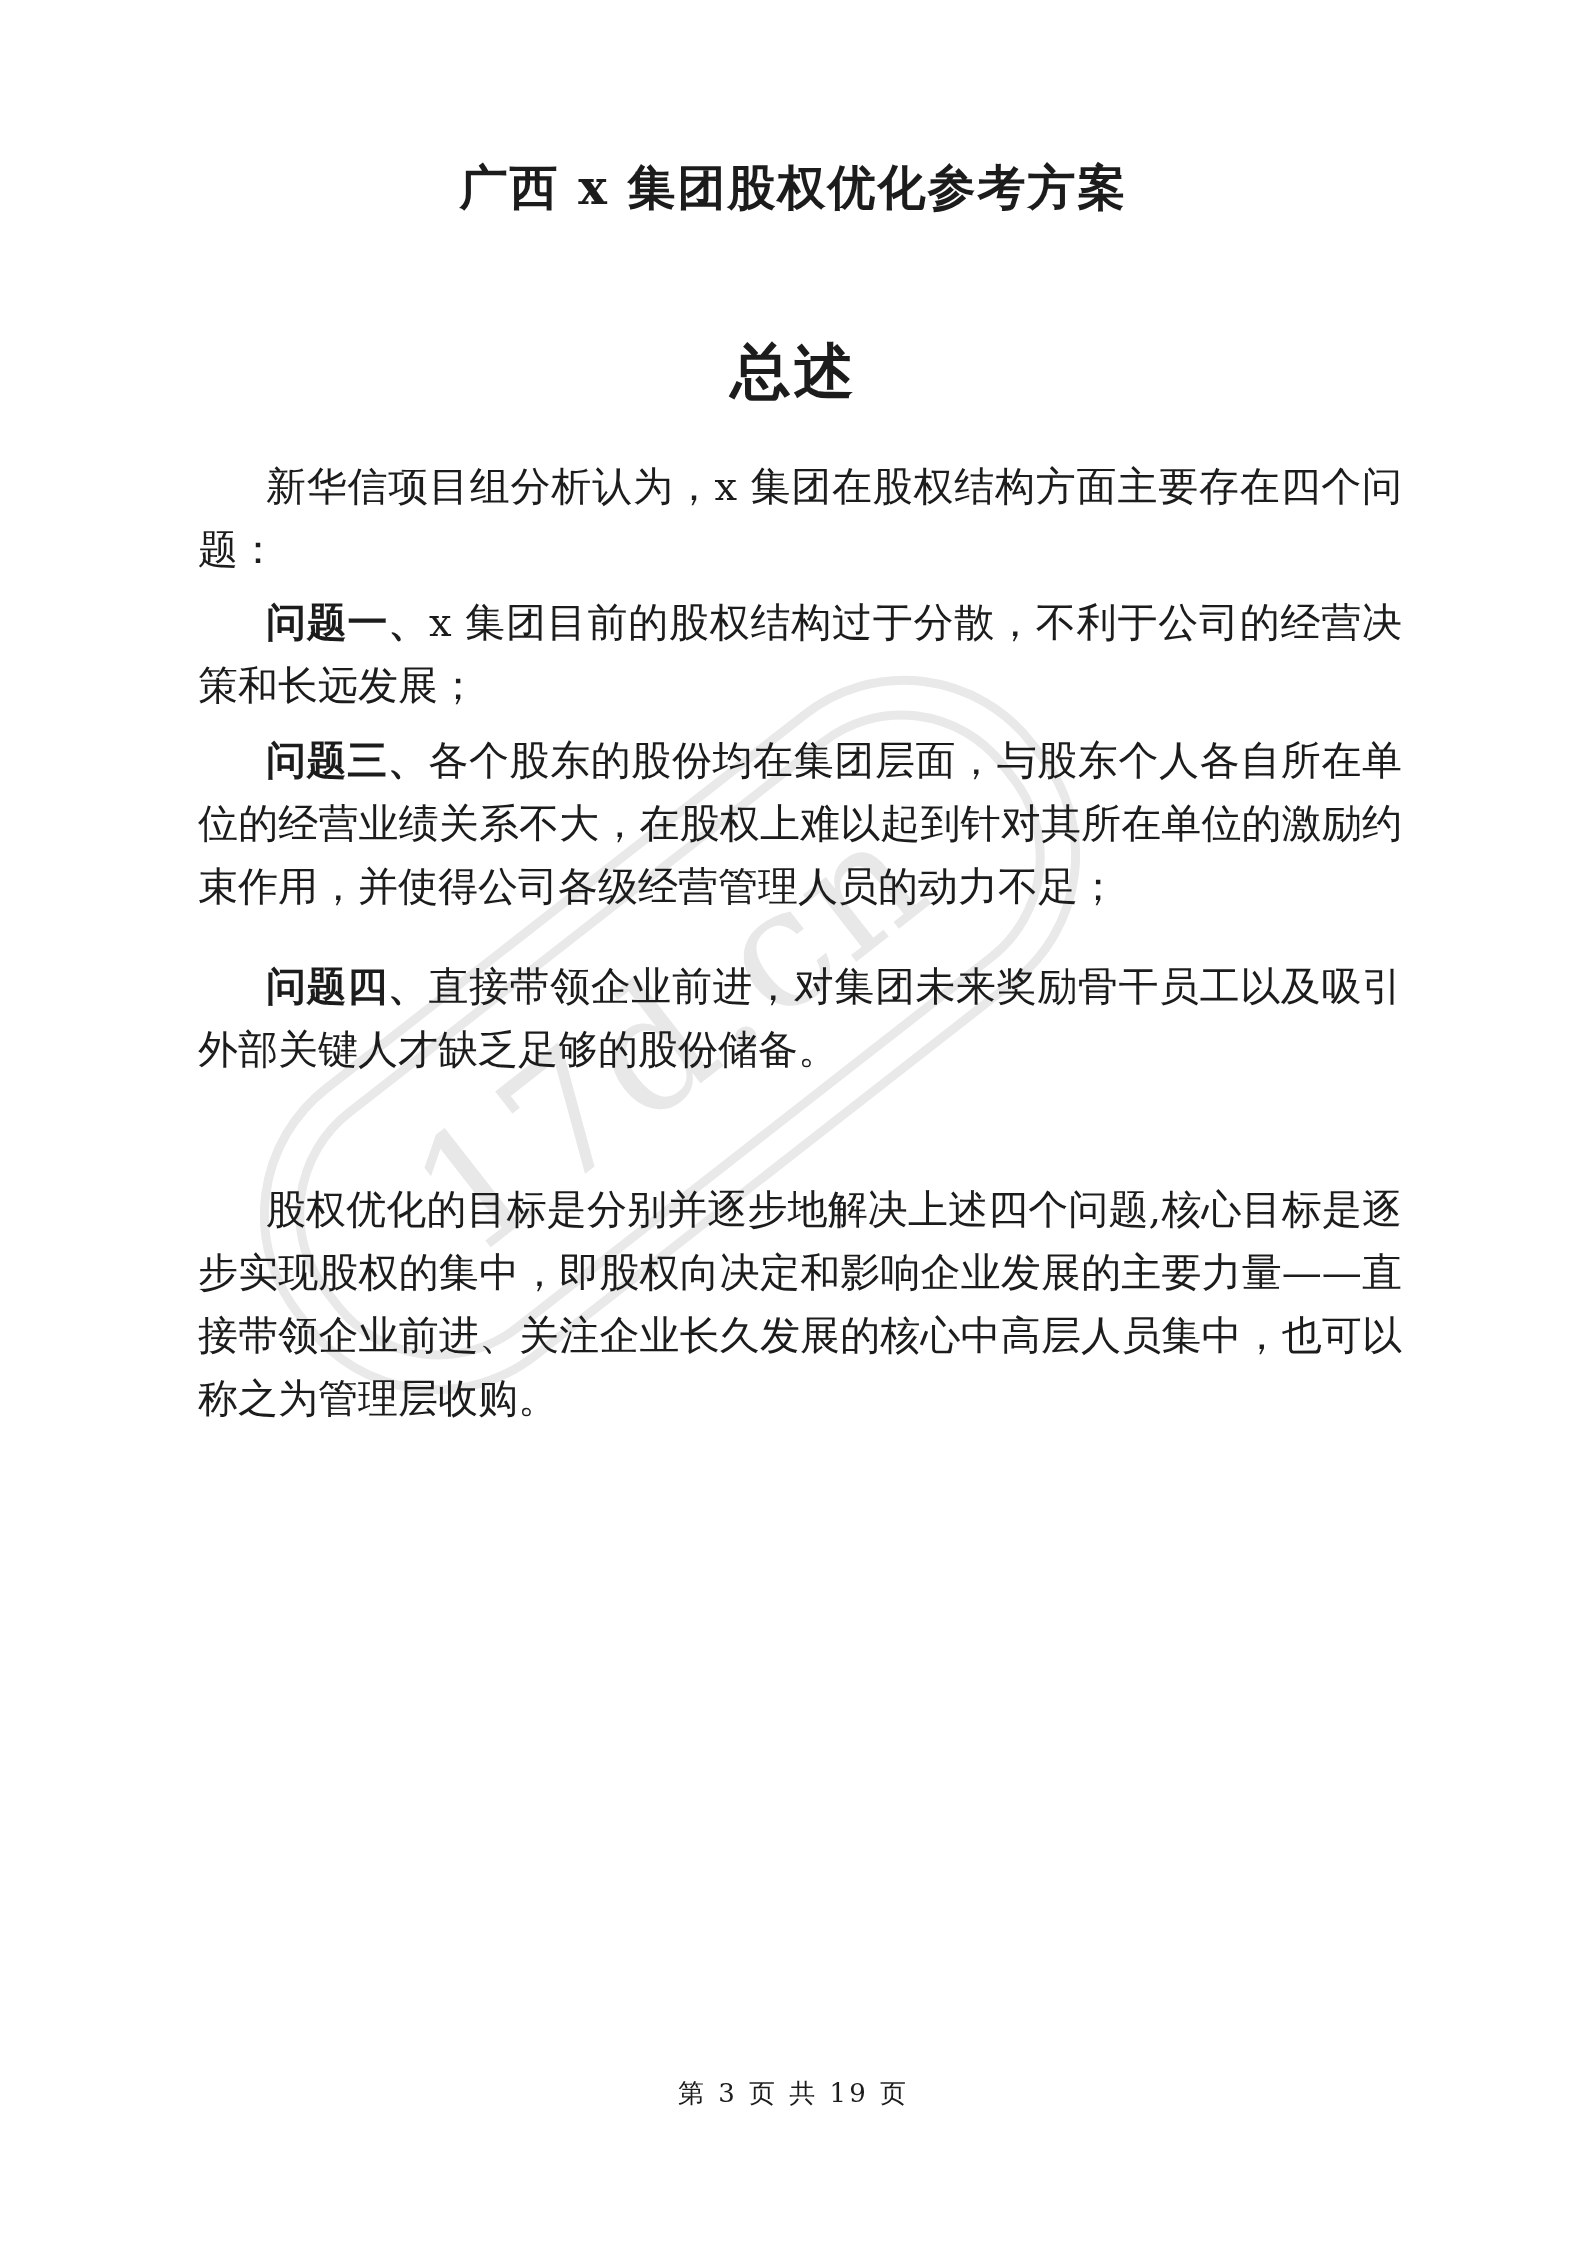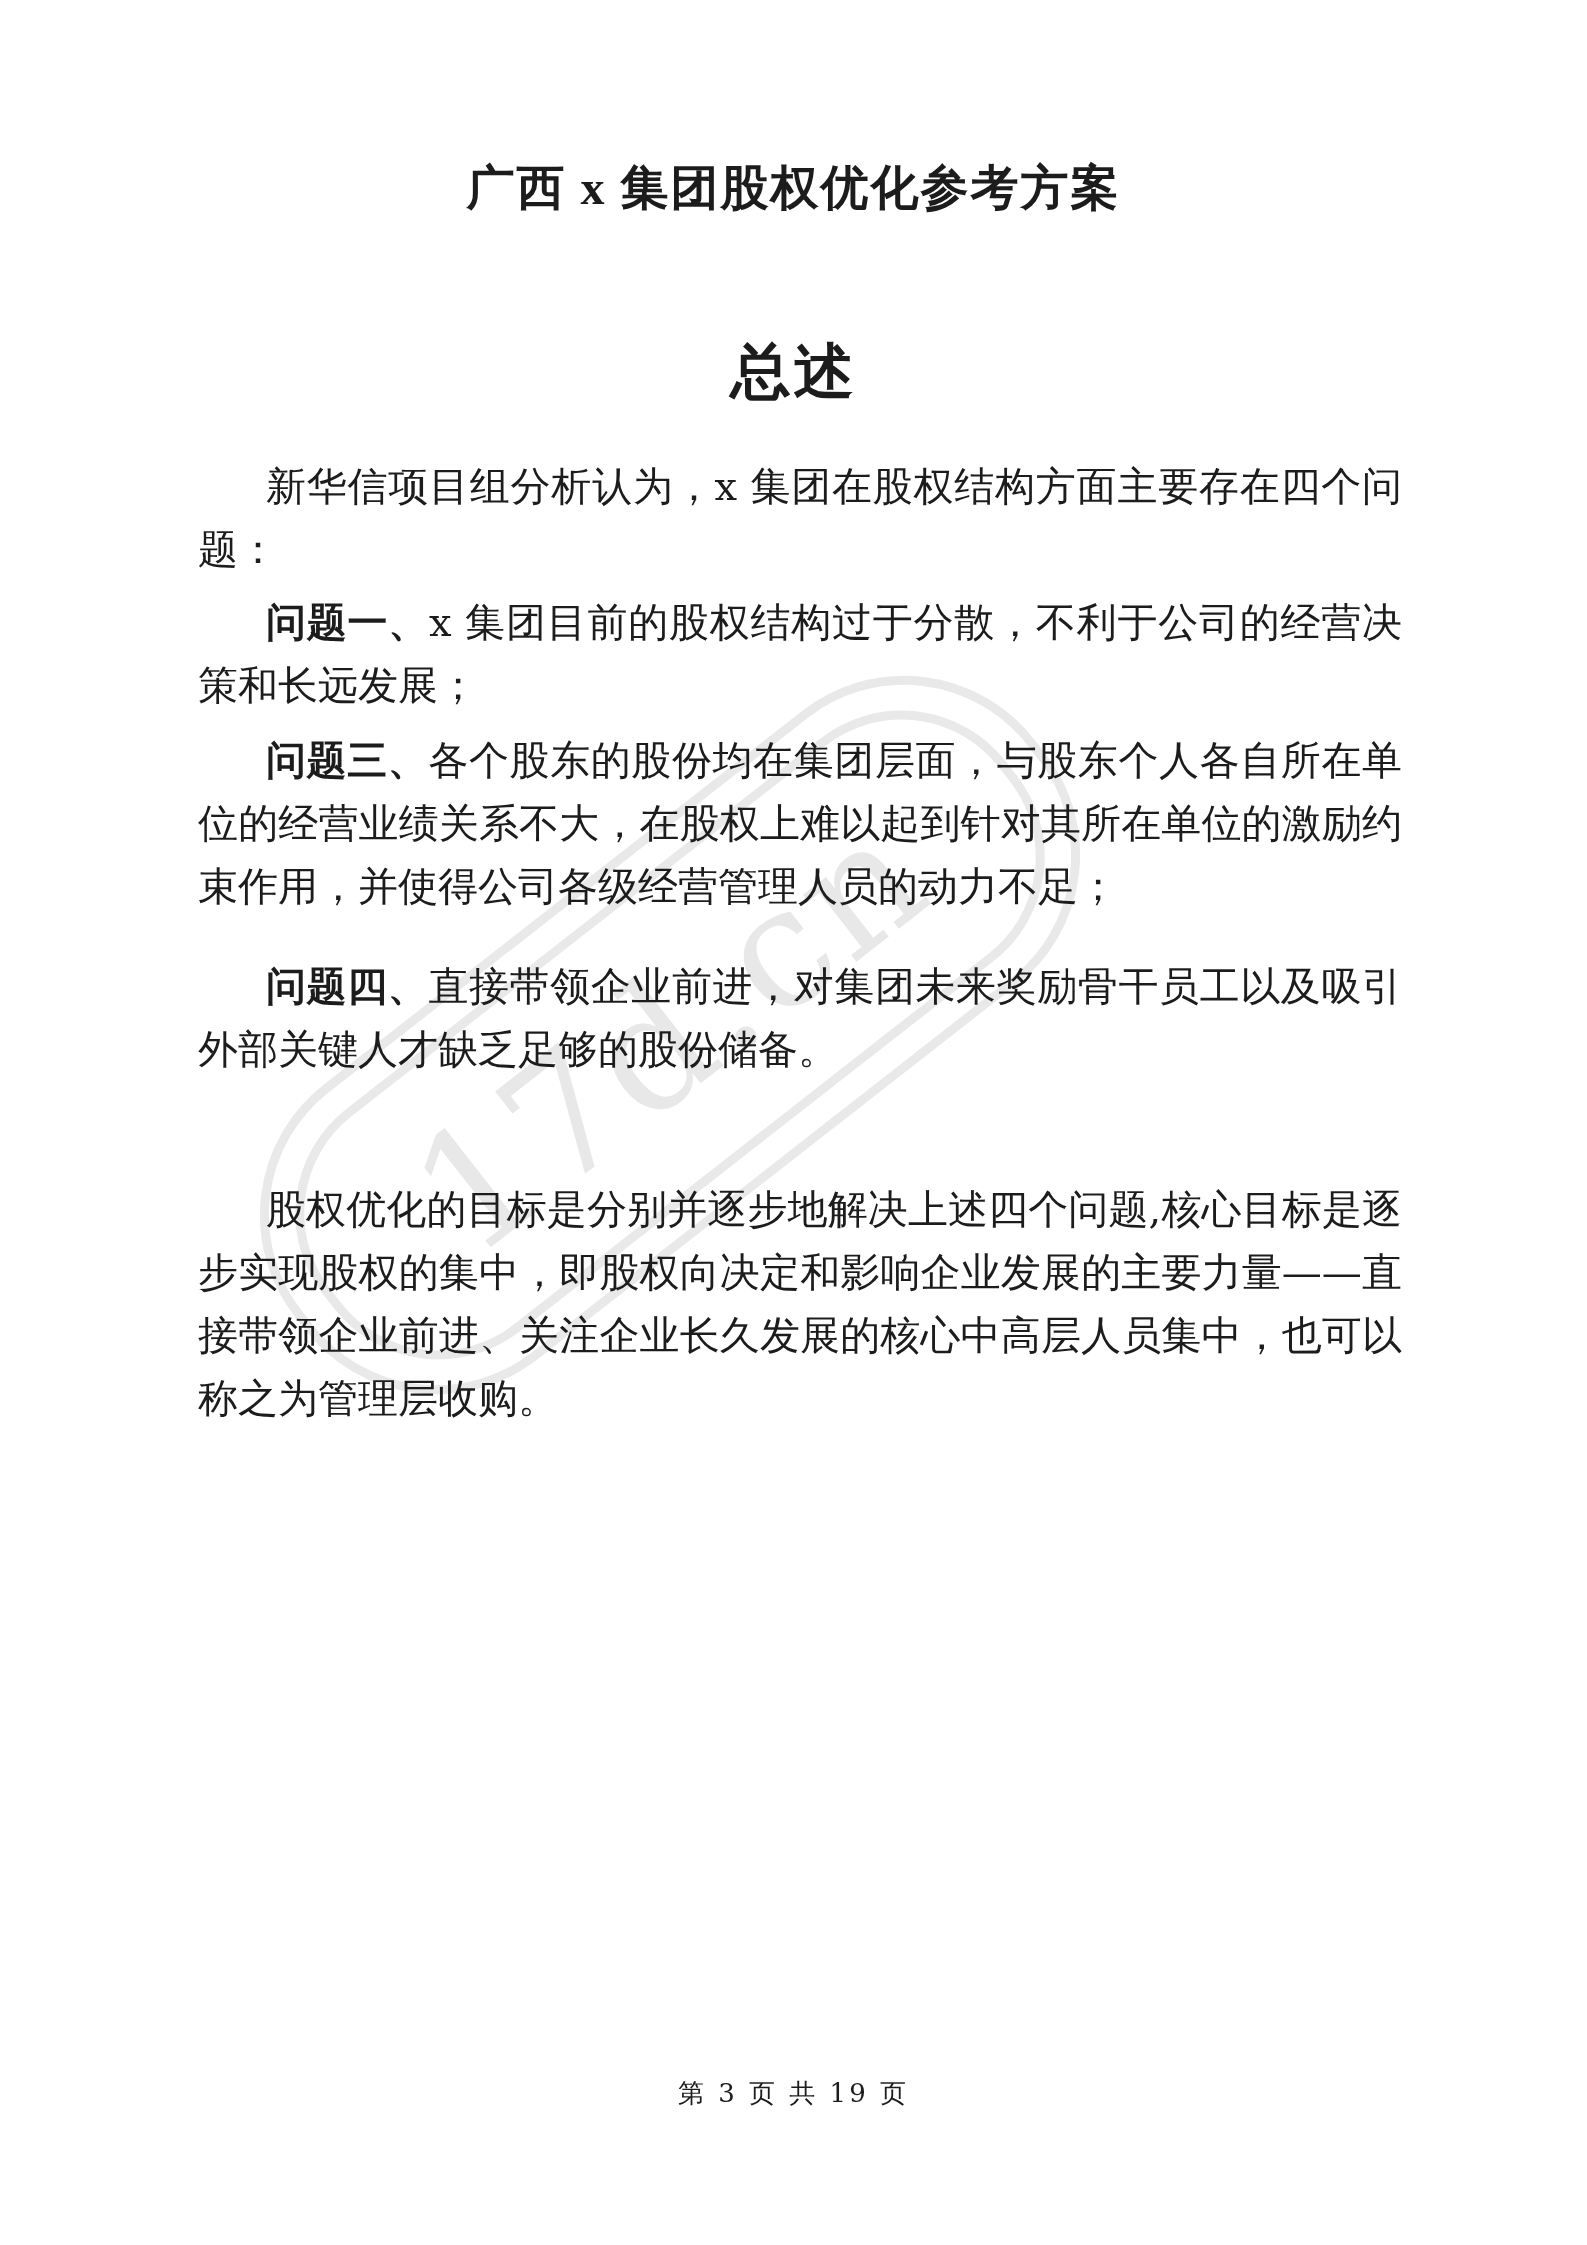--- a/index.html
+++ b/index.html
@@ -13,21 +13,20 @@
     overflow: hidden;
   }
   .doc-title {
     position: absolute;
     top: 156px; left: 0; right: 0;
     text-align: center;
     font-size: 48px;
     font-weight: bold;
     letter-spacing: 2px;
     z-index: 1;
-    font-family: Liberation Serif, serif;
   }
   .section-heading {
     position: absolute;
     top: 332px; left: 0; right: 0;
     text-align: center;
     font-size: 60px;
     font-weight: bold;
     letter-spacing: 3px;
     z-index: 1;
   }

